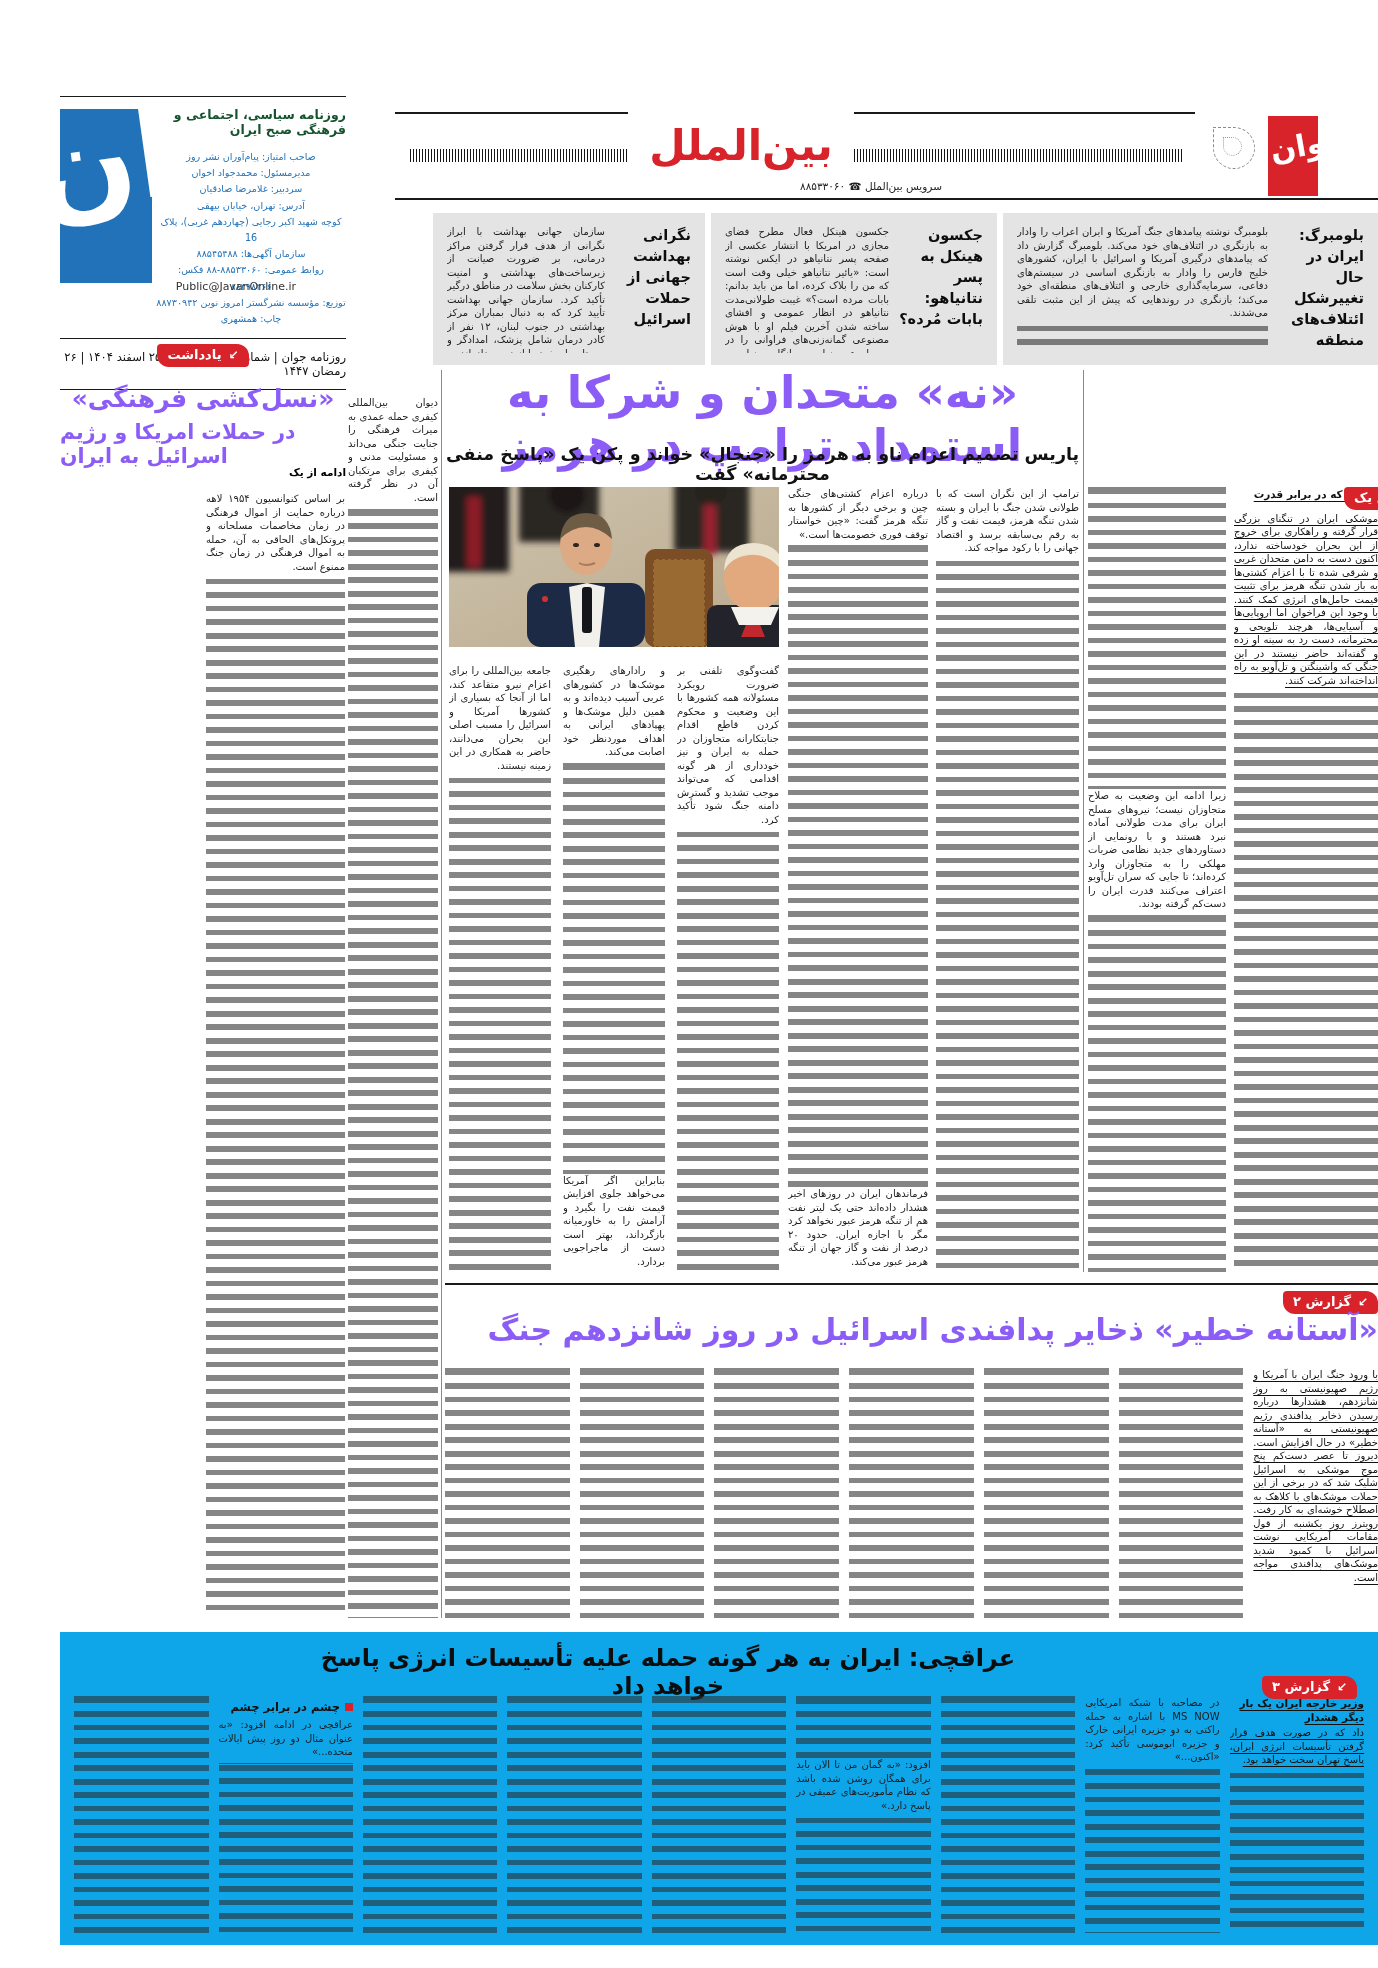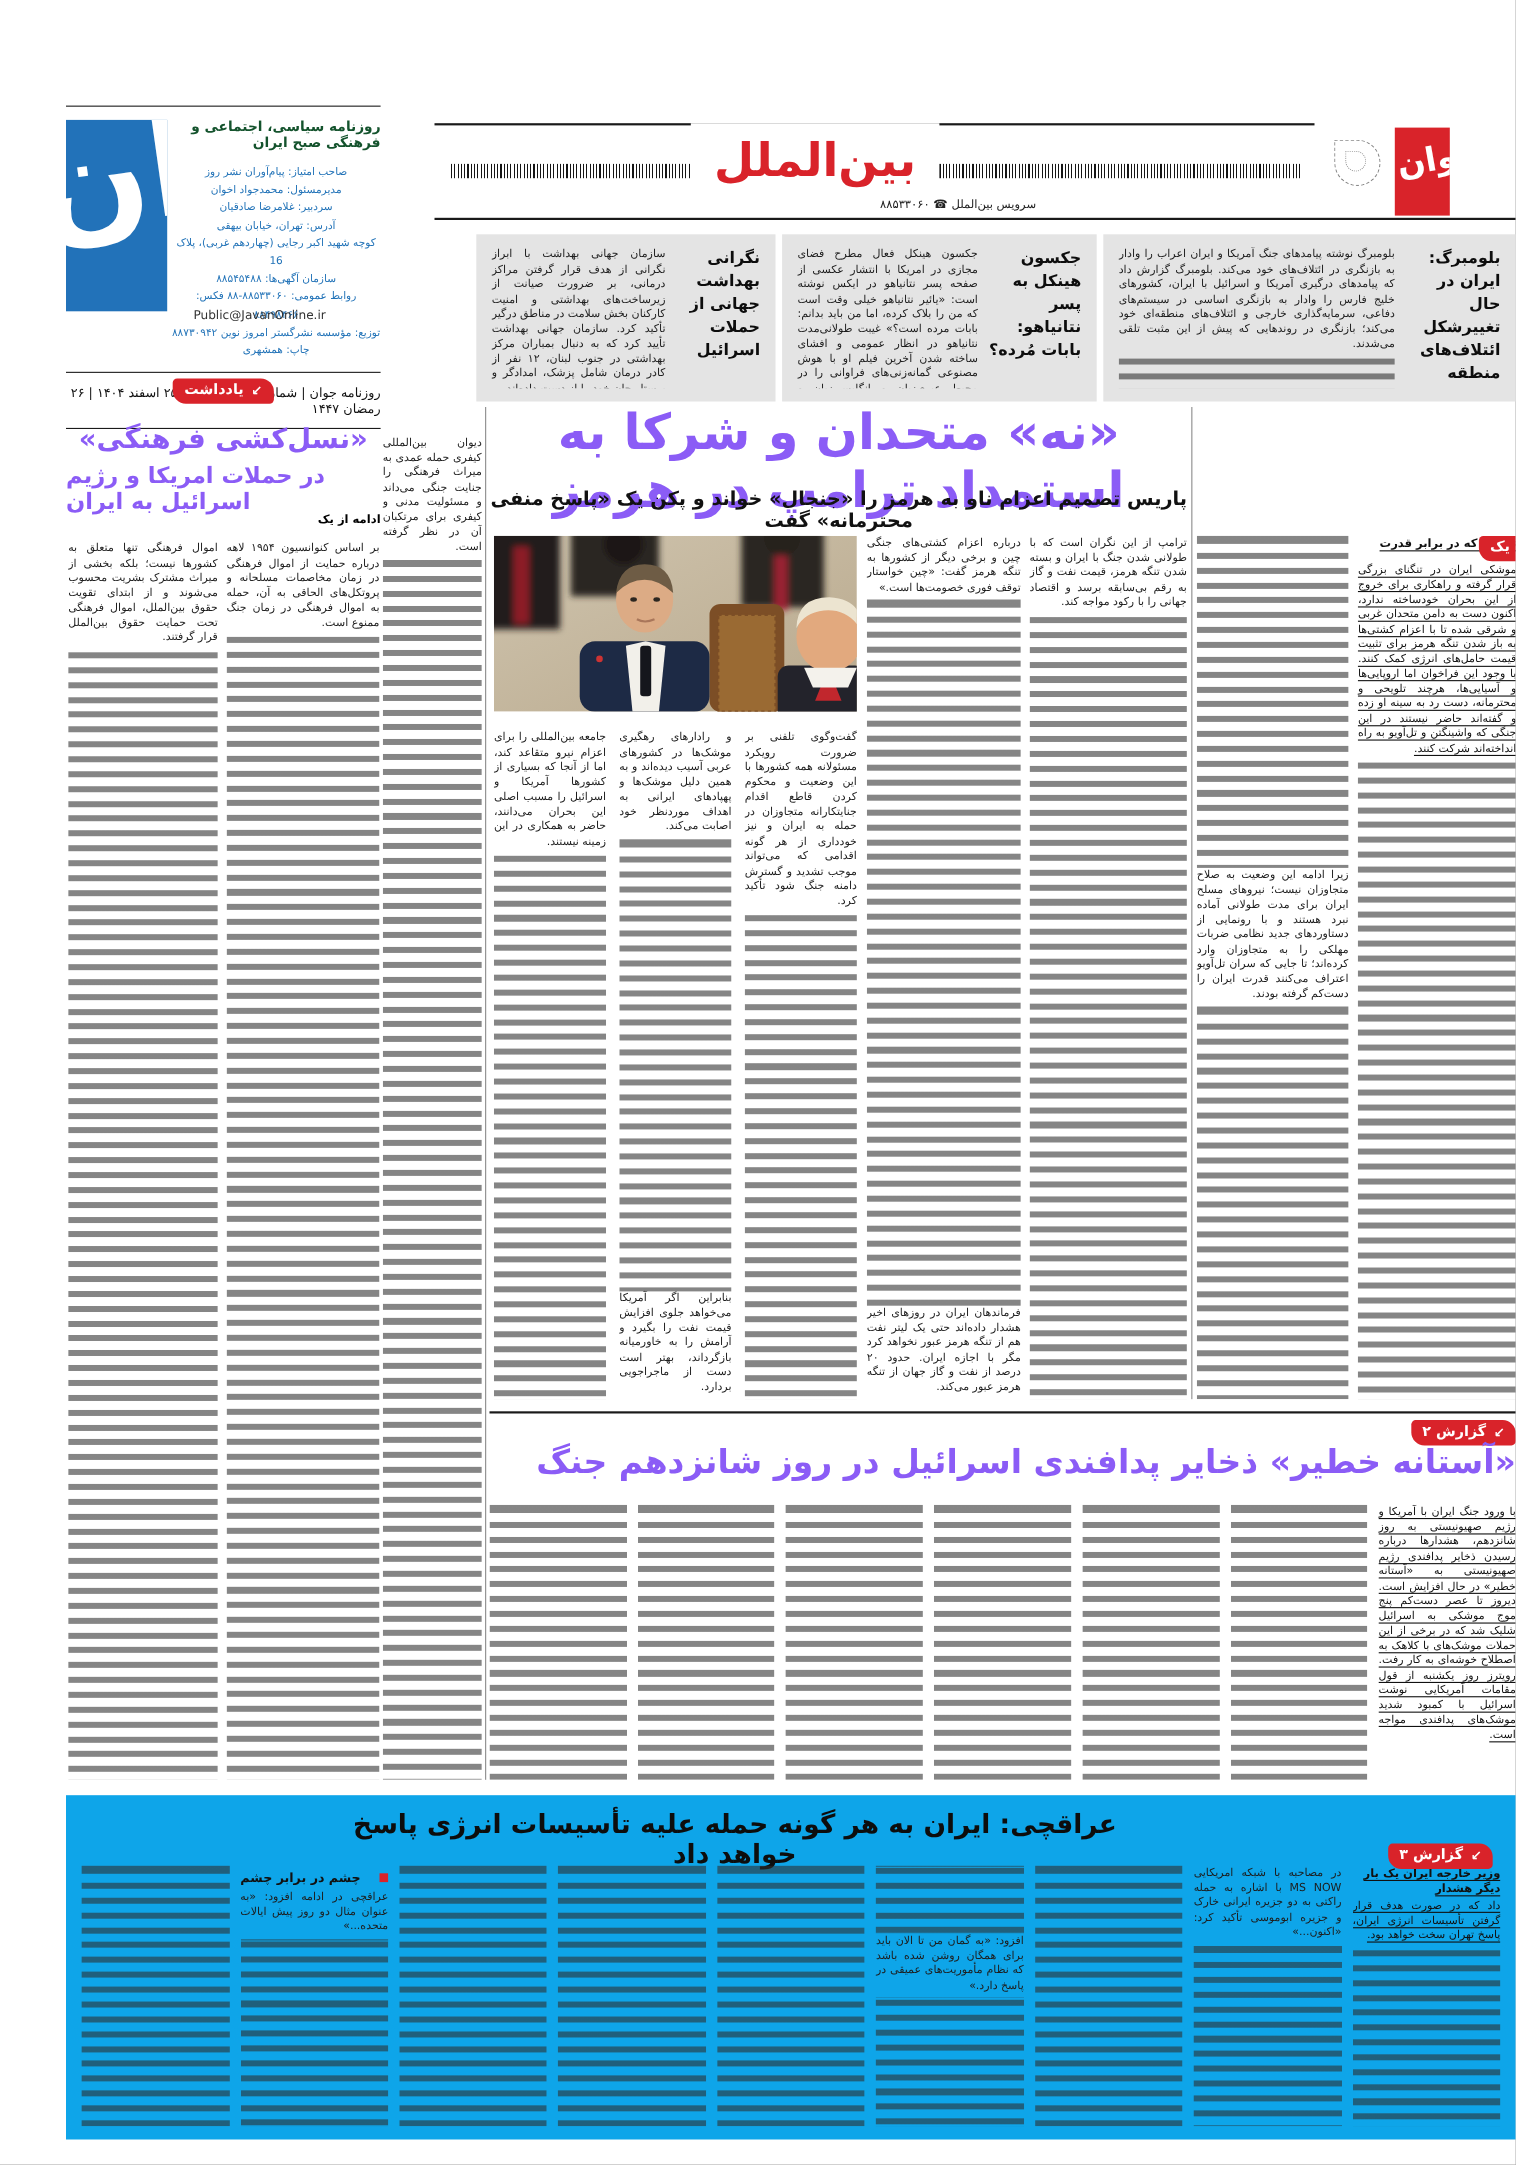--- a/index.html
+++ b/index.html
@@ -15,21 +15,21 @@
   .badge .arr{font-size:12px;font-weight:bold;}
   
   .col{position:absolute;display:flex;flex-direction:column;overflow:hidden;}
   .btxt{font-size:10px;line-height:13.5px;text-align:justify;color:#1d1d1d;margin:0 0 4px;}
   .lead{text-decoration:underline;text-decoration-thickness:.6px;text-underline-offset:3px;color:#111;}
   .greek{flex:1 1 auto;min-height:13px;
          background:repeating-linear-gradient(to bottom,rgba(45,45,45,.58) 0 5.5px,transparent 5.5px 13.5px);
          background-origin:content-box;padding-top:2px;}
   .leadrow{display:flex;gap:6px;align-items:flex-start;margin-bottom:2px;}
   .leadstart{font-size:10.5px;line-height:14px;font-weight:bold;flex:1 1 auto;}
-  .subhead-red{display:flex;align-items:center;gap:17px;font-weight:bold;font-size:11.5px;margin:4px 0;color:#111;}
+  .subhead-red{display:flex;align-items:center;gap:5px;font-weight:bold;font-size:11.5px;margin:4px 0;color:#111;}
   .subhead-red .sq{width:8px;height:8px;background:#d9232a;display:inline-block;}
   
   .hl{font-weight:900;color:#8b5cf6;letter-spacing:-.5px;}
   
   #info-panel{left:60px;top:96px;width:286px;height:238px;border-top:1.5px solid #1a1a1a;}
   #info-logo{position:absolute;left:0;top:12px;width:92px;height:174px;background:#2272b9;overflow:hidden;}
   #info-logo span{position:absolute;left:-28px;top:-18px;color:#fff;font-size:120px;font-weight:bold;
                   transform:rotate(-8deg);line-height:1;}
   #info-tagline{position:absolute;right:0;top:10px;width:188px;color:#14532d;font-weight:bold;
                 font-size:12.5px;text-align:right;}
@@ -131,24 +131,20 @@
 
   <div class="abs" style="left:60px;top:344px;width:286px;text-align:center;">
     <span class="badge">
       <span class="arr">↙</span>
       <span>یادداشت</span>
     </span>
   </div>
   <div class="abs hl" style="left:60px;top:384px;width:286px;text-align:center;font-size:25px;">«نسل‌کشی فرهنگی»</div>
   <div class="abs hl" style="left:60px;top:420px;width:286px;text-align:left;font-size:20.5px;">در حملات امریکا و رژیم اسرائیل به ایران</div>
   <div class="abs" style="left:60px;top:466px;width:286px;text-align:right;font-weight:bold;font-size:10.5px;">ادامه از یک</div>
-  <div class="col" style="left:62px;top:492px;width:136px;height:1126px;">
-    <p class="btxt">اموال فرهنگی تنها متعلق به کشورها نیست؛ بلکه بخشی از میراث مشترک بشریت محسوب می‌شوند و از ابتدای تقویت حقوق بین‌الملل، اموال فرهنگی تحت حمایت حقوق بین‌الملل قرار گرفتند.</p>
-    <div class="greek"></div>
-  </div>
   <div class="col" style="left:206px;top:492px;width:139px;height:1126px;">
     <p class="btxt">بر اساس کنوانسیون ۱۹۵۴ لاهه درباره حمایت از اموال فرهنگی در زمان مخاصمات مسلحانه و پروتکل‌های الحاقی به آن، حمله به اموال فرهنگی در زمان جنگ ممنوع است.</p>
     <div class="greek"></div>
   </div>
   <div class="col" style="left:348px;top:396px;width:90px;height:1222px;">
     <p class="btxt">دیوان بین‌المللی کیفری حمله عمدی به میراث فرهنگی را جنایت جنگی می‌داند و مسئولیت مدنی و کیفری برای مرتکبان آن در نظر گرفته است.</p>
     <div class="greek"></div>
   </div>
   <div class="rule-v" style="left:441px;top:370px;height:1248px;"></div>
 

